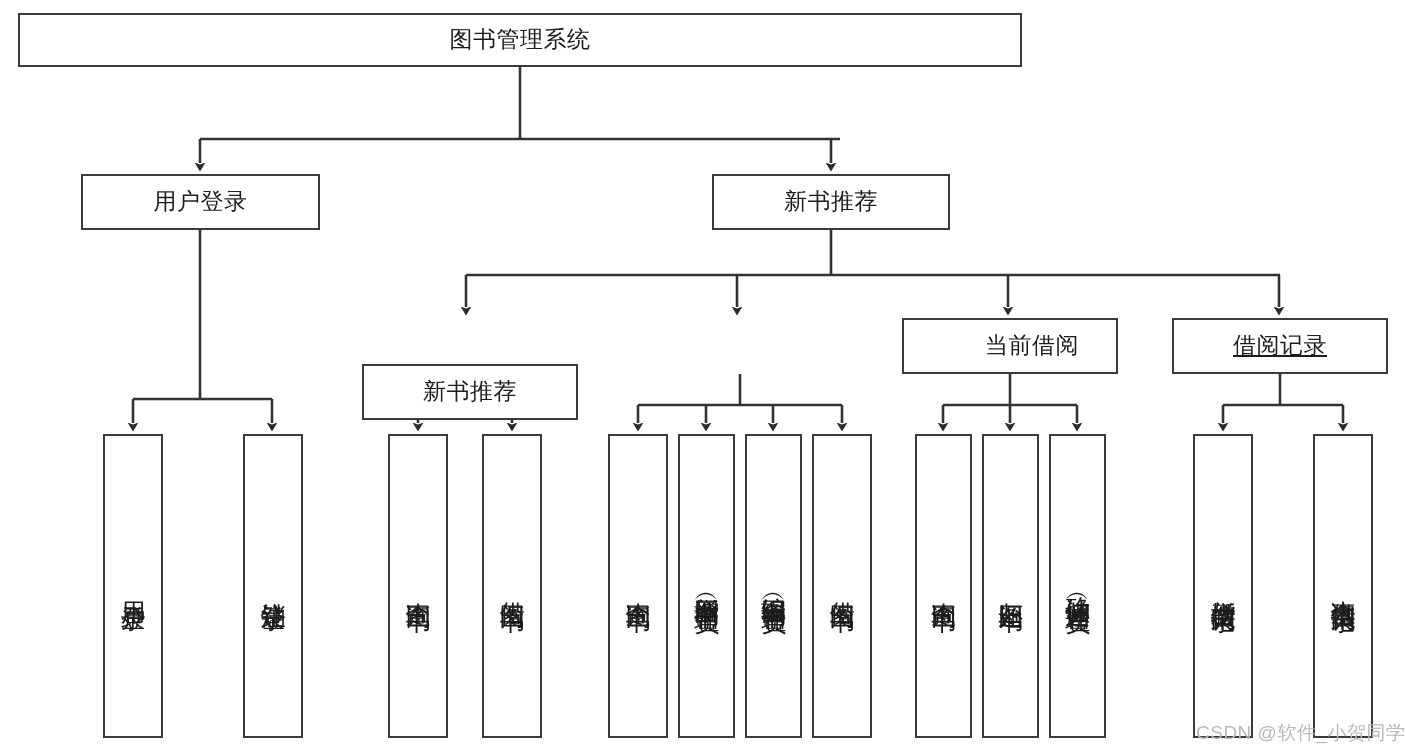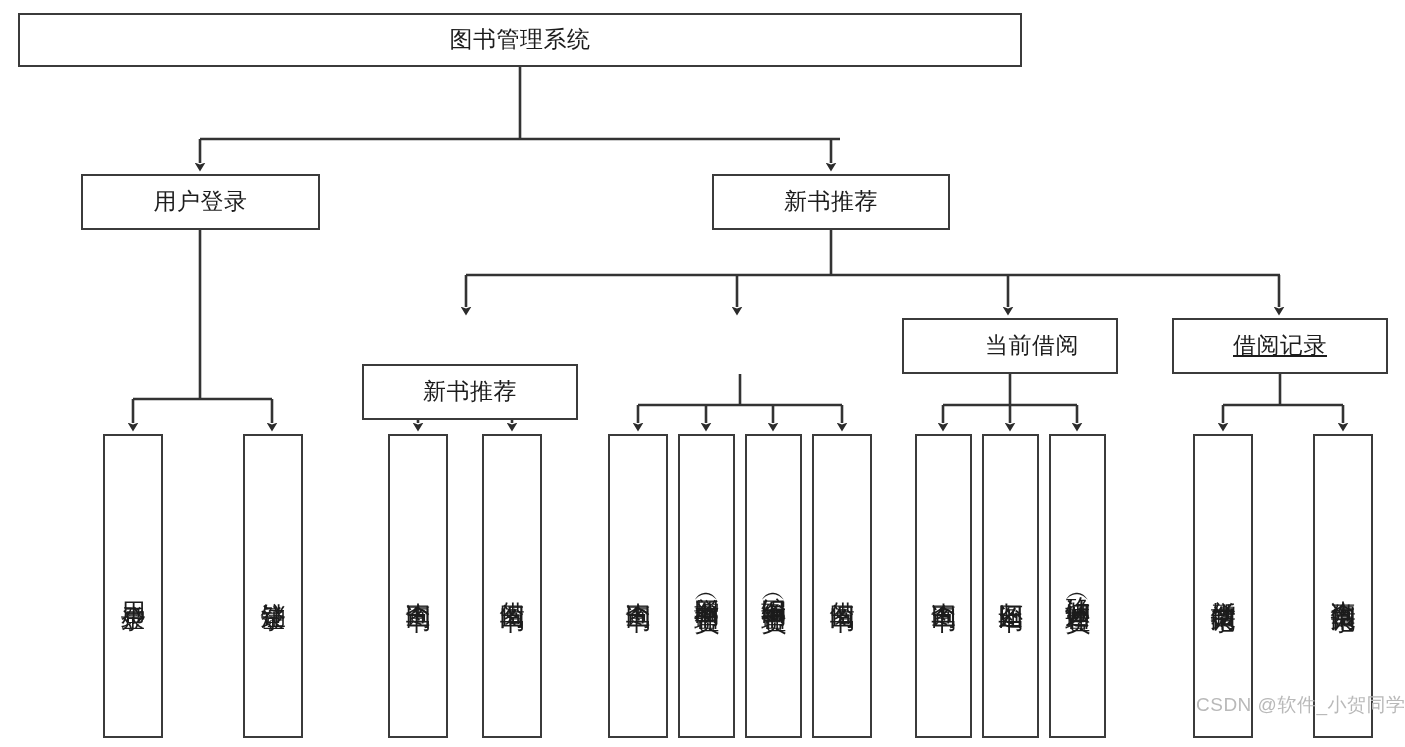--- a/index.html
+++ b/index.html
@@ -192,15 +192,15 @@
     <span class="label">确认归还（管理员）</span>
   </div>
 
   <div class="node vert" style="left:1193px; top:434px; width:60px; height:304px;">
     <span class="label">新增借阅记录</span>
   </div>
   <div class="node vert" style="left:1313px; top:434px; width:60px; height:304px;">
     <span class="label">查询借阅记录</span>
   </div>
 
-  <div class="watermark" style="left:1196px; top:692px;">CSDN @软件_小贺同学</div>
+  <div class="watermark" style="left:1196px; top:720px;">CSDN @软件_小贺同学</div>
 
 </div>
 
 </body></html>

